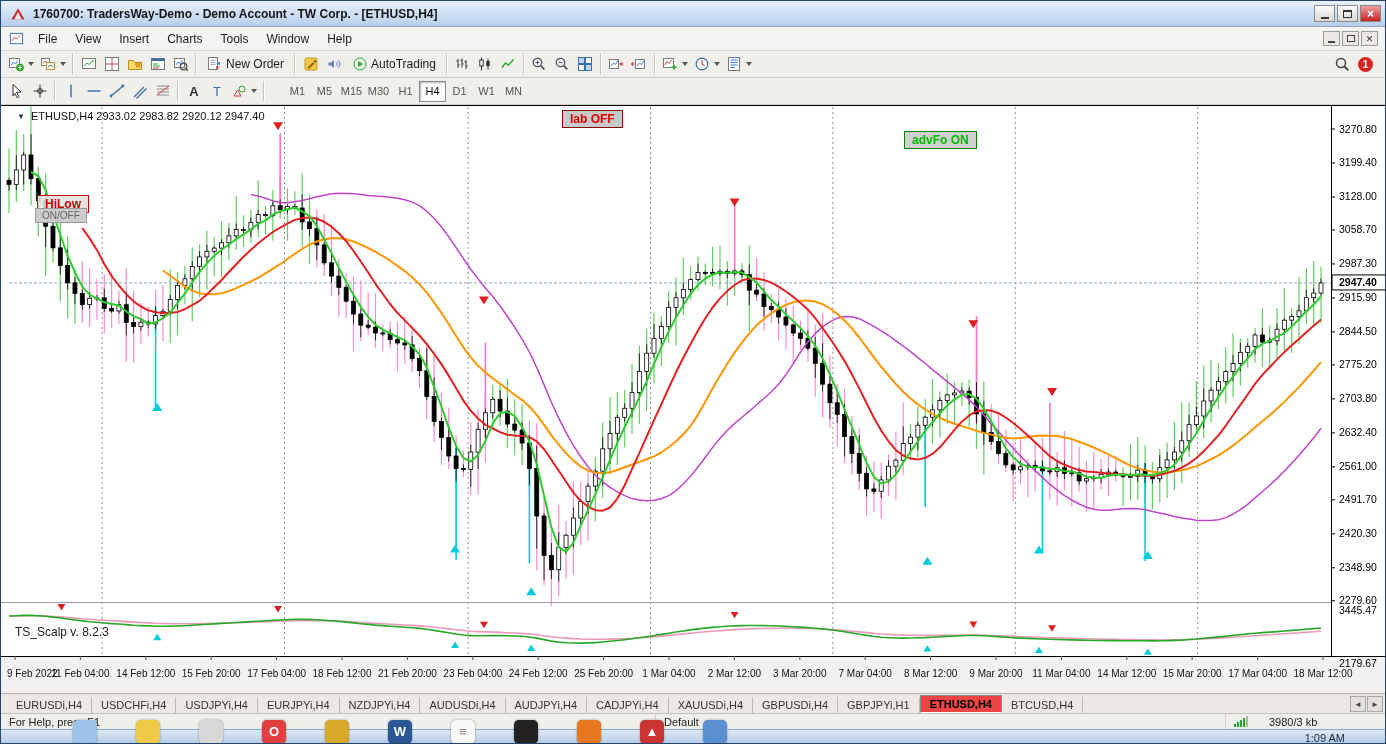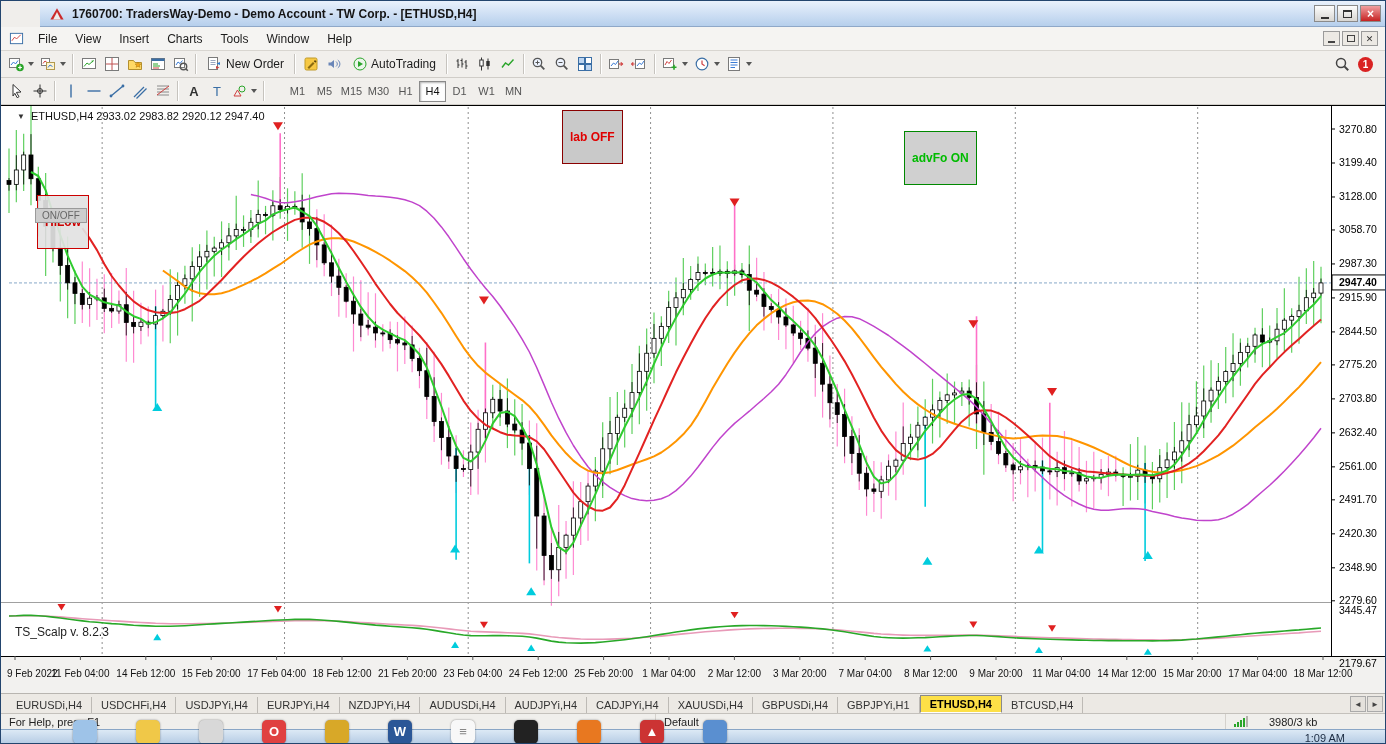--- a/index.html
+++ b/index.html
@@ -1,20 +1,20 @@
 <!DOCTYPE html>
 <html><head>
 <meta charset="utf-8">
 <style>
 *{margin:0;padding:0;box-sizing:border-box;}
 html,body{width:1386px;}
 body{font-family:"Liberation Sans",sans-serif;background:#6b6b6b;}
 .screen{position:relative;width:1386px;height:744px;background:#f0eeeb;border:1px solid #23456e;overflow:hidden;}
 
-.titlebar{height:26px;background:linear-gradient(#e9f1fc,#b6cfec);display:flex;align-items:center;padding:0 4px;border-bottom:1px solid #8fa8c8;margin-left:39px;}
+.titlebar{height:26px;background:linear-gradient(#e9f1fc,#b6cfec);display:flex;align-items:center;padding:0 4px;border-bottom:1px solid #8fa8c8;}
 .title-icon{width:18px;height:18px;margin:0 5px;display:flex;align-items:center;}
 .title-text{font-size:12px;font-weight:bold;color:#151515;flex:1;}
 .win-controls{display:flex;gap:2px;}
 .wc{width:21px;height:17px;border:1px solid #8a8a8a;background:linear-gradient(#fdfdfd,#d8d6d2);display:flex;align-items:center;justify-content:center;font-size:12px;line-height:1;}
 .wc.close{background:linear-gradient(#f0a0a0,#c62222);color:#fff;font-weight:bold;}
 .g-min{width:8px;height:2px;background:#333;margin-top:8px;}
 .g-max{width:9px;height:8px;border:1px solid #333;border-top-width:2px;}
 
 .menubar{height:24px;display:flex;align-items:center;background:#f5f4f2;border-bottom:1px solid #d8d5d0;padding:0 4px;font-size:12px;}
 .menu-doc-icon{width:16px;height:16px;margin:0 4px;}
@@ -35,30 +35,30 @@
 .badge{width:15px;height:15px;border-radius:50%;background:#d92222;color:#fff;font-size:10px;font-weight:bold;display:flex;align-items:center;justify-content:center;}
 .tf-group{display:flex;align-items:center;margin-left:16px;}
 .tf-btn{min-width:27px;height:21px;display:flex;align-items:center;justify-content:center;font-size:11px;color:#555;border:1px solid transparent;}
 .tf-btn.active{background:#fdfdfd;border:1px solid #8a8a8a;box-shadow:inset 1px 1px 2px rgba(0,0,0,.28);color:#111;font-weight:normal;}
 
 .chart-area{position:absolute;top:104px;left:0;width:1386px;height:588px;background:#fff;}
 #chart-svg{position:absolute;left:0;top:0;}
 .overlay{position:absolute;font-size:11px;white-space:nowrap;}
 .sym-line{left:16px;top:5px;color:#111;display:flex;gap:6px;align-items:center;}
 .sym-caret{font-size:8px;color:#333;}
-.chart-btn{padding:19px 7px;font-size:12px;font-weight:bold;}
+.chart-btn{padding:1px 7px;font-size:12px;font-weight:bold;}
 .hilow{left:36px;top:74px;color:#cc0000;background:rgba(226,226,226,.92);border:1px solid #cc0000;margin-top:16px;}
 .onoff{left:34px;top:103px;color:#666;background:#cdcdcd;border:1px solid #9a9a9a;font-size:10px;font-weight:normal;padding:1px 6px;}
 .laboff{left:561px;top:5px;color:#e00000;background:#c9c9c9;border:1px solid #8a0000;}
 .advfo{left:903px;top:26px;color:#00bb00;background:#d0d0d0;border:1px solid #008800;}
 .ind-name{left:14px;top:520px;font-size:12px;color:#222;}
 
 .tabbar{position:absolute;top:692px;left:0;width:1386px;height:20px;background:#ece9e4;border-top:1px solid #b8b5b0;display:flex;align-items:flex-end;padding-left:6px;font-size:11px;}
 .tab{padding:2px 9px;color:#333;border-right:1px solid #bdbab5;}
-.tab.active{background:#fde047;border:1px solid #8a8a8a;border-bottom:1px solid #fff;font-weight:bold;color:#000;}
+.tab.active{background:#ef4444;border:1px solid #8a8a8a;border-bottom:1px solid #fff;font-weight:bold;color:#000;}
 .tab-scroll{margin-left:auto;display:flex;gap:1px;padding-right:4px;padding-bottom:1px;}
 .tsb{width:16px;height:16px;border:1px solid #aaa;background:#e4e1dc;font-size:8px;display:flex;align-items:center;justify-content:center;color:#444;}
 
 .statusbar{position:absolute;top:712px;left:0;width:1386px;height:16px;background:#f0efec;border-top:1px solid #c4c1bc;display:flex;align-items:center;font-size:11px;color:#222;}
 .sb-panel{padding:0 8px;height:100%;display:flex;align-items:center;border-right:1px solid #d4d1cc;}
 .sb-help{width:655px;}
 .sb-profile{width:570px;}
 .sb-right{flex:1;display:flex;align-items:center;gap:21px;border-right:none;}
 .conn-bars{display:flex;align-items:flex-end;gap:1px;height:11px;}
 .conn-bars i{width:2px;background:#2aa52a;display:block;}

